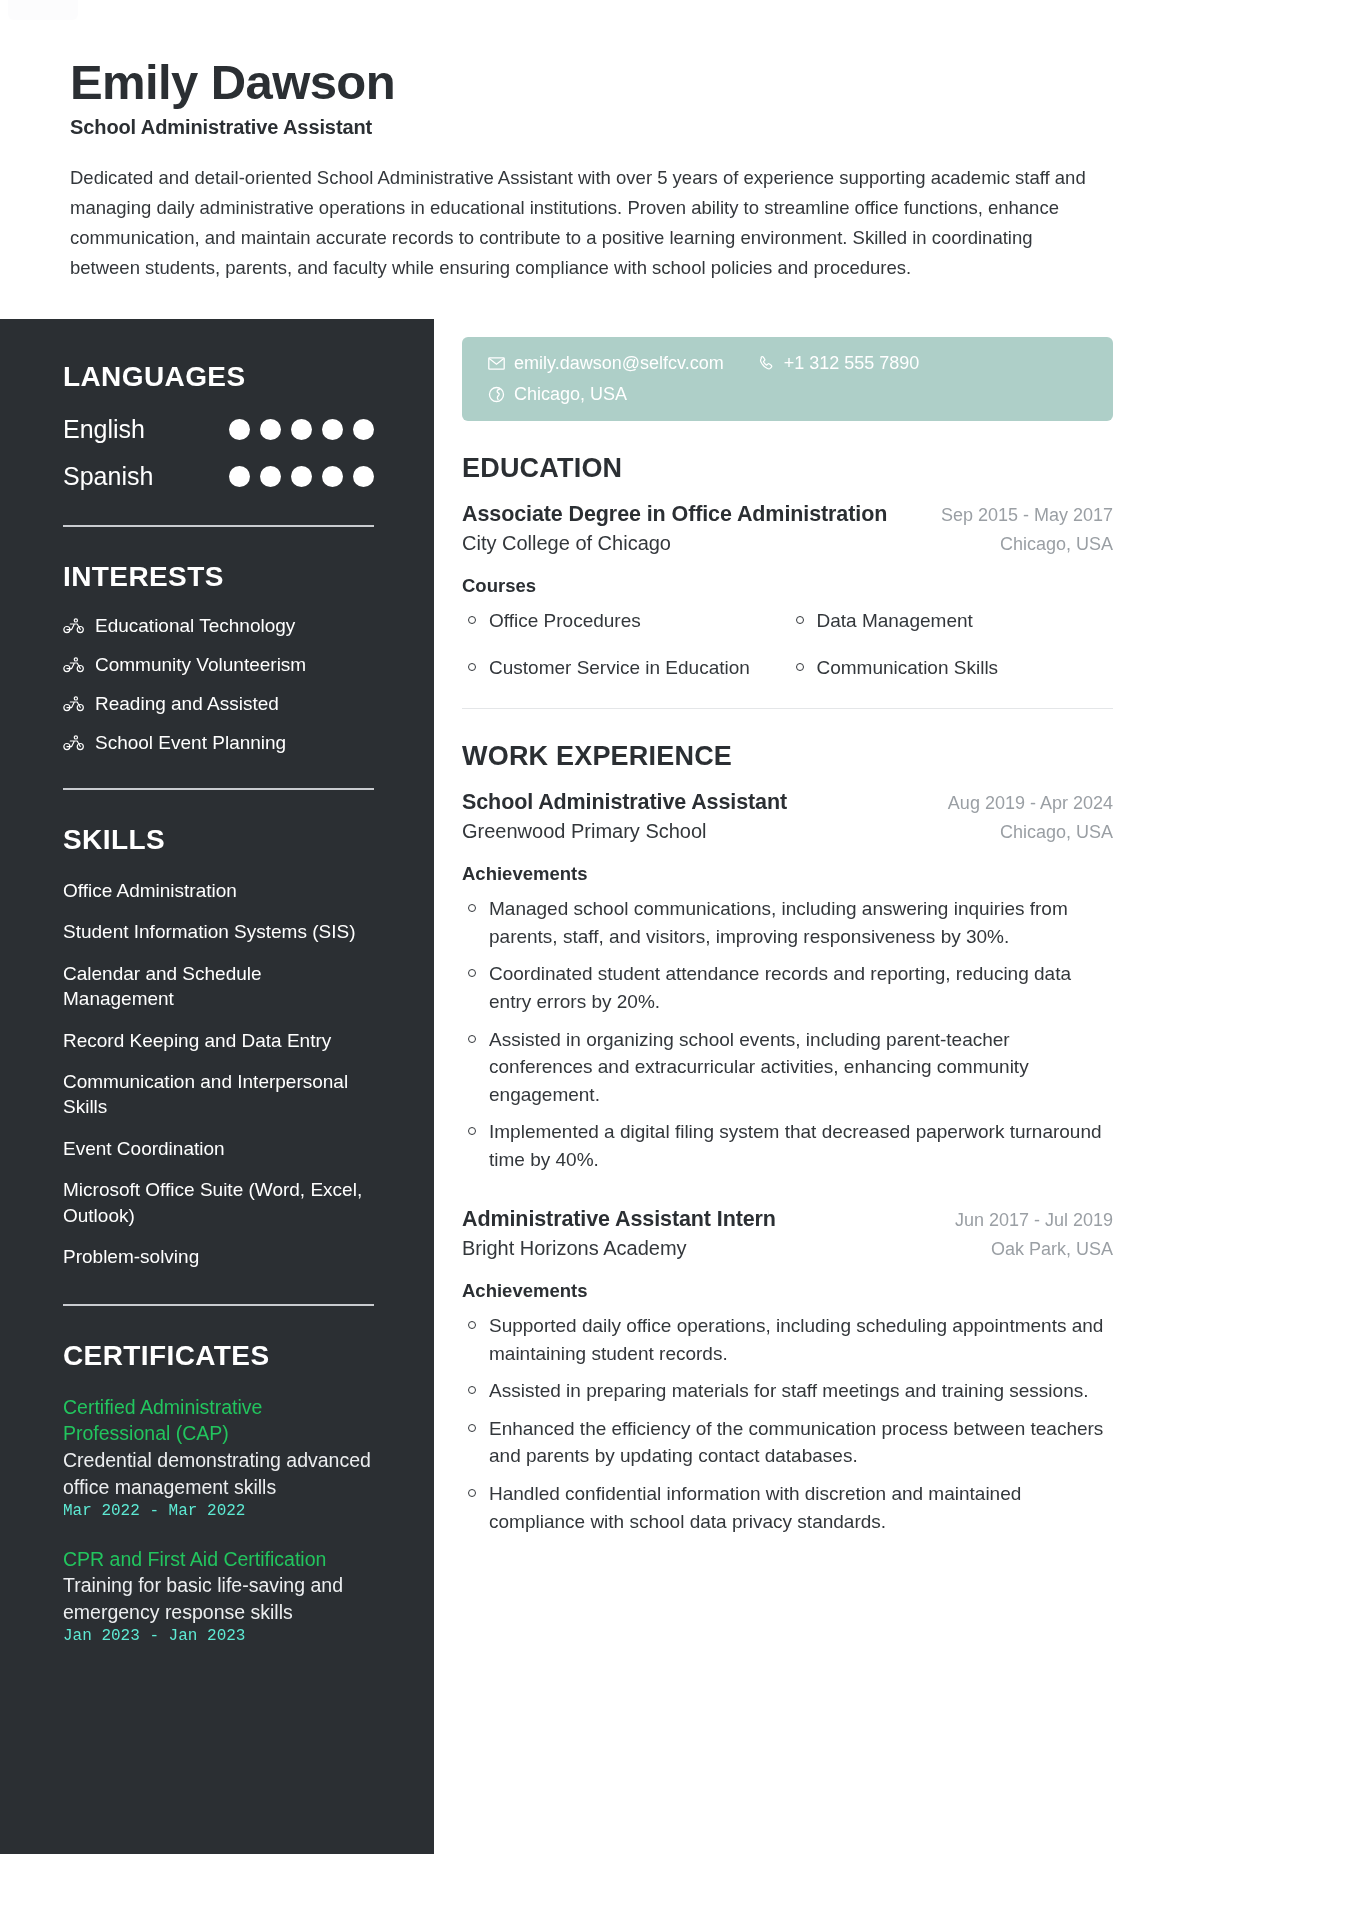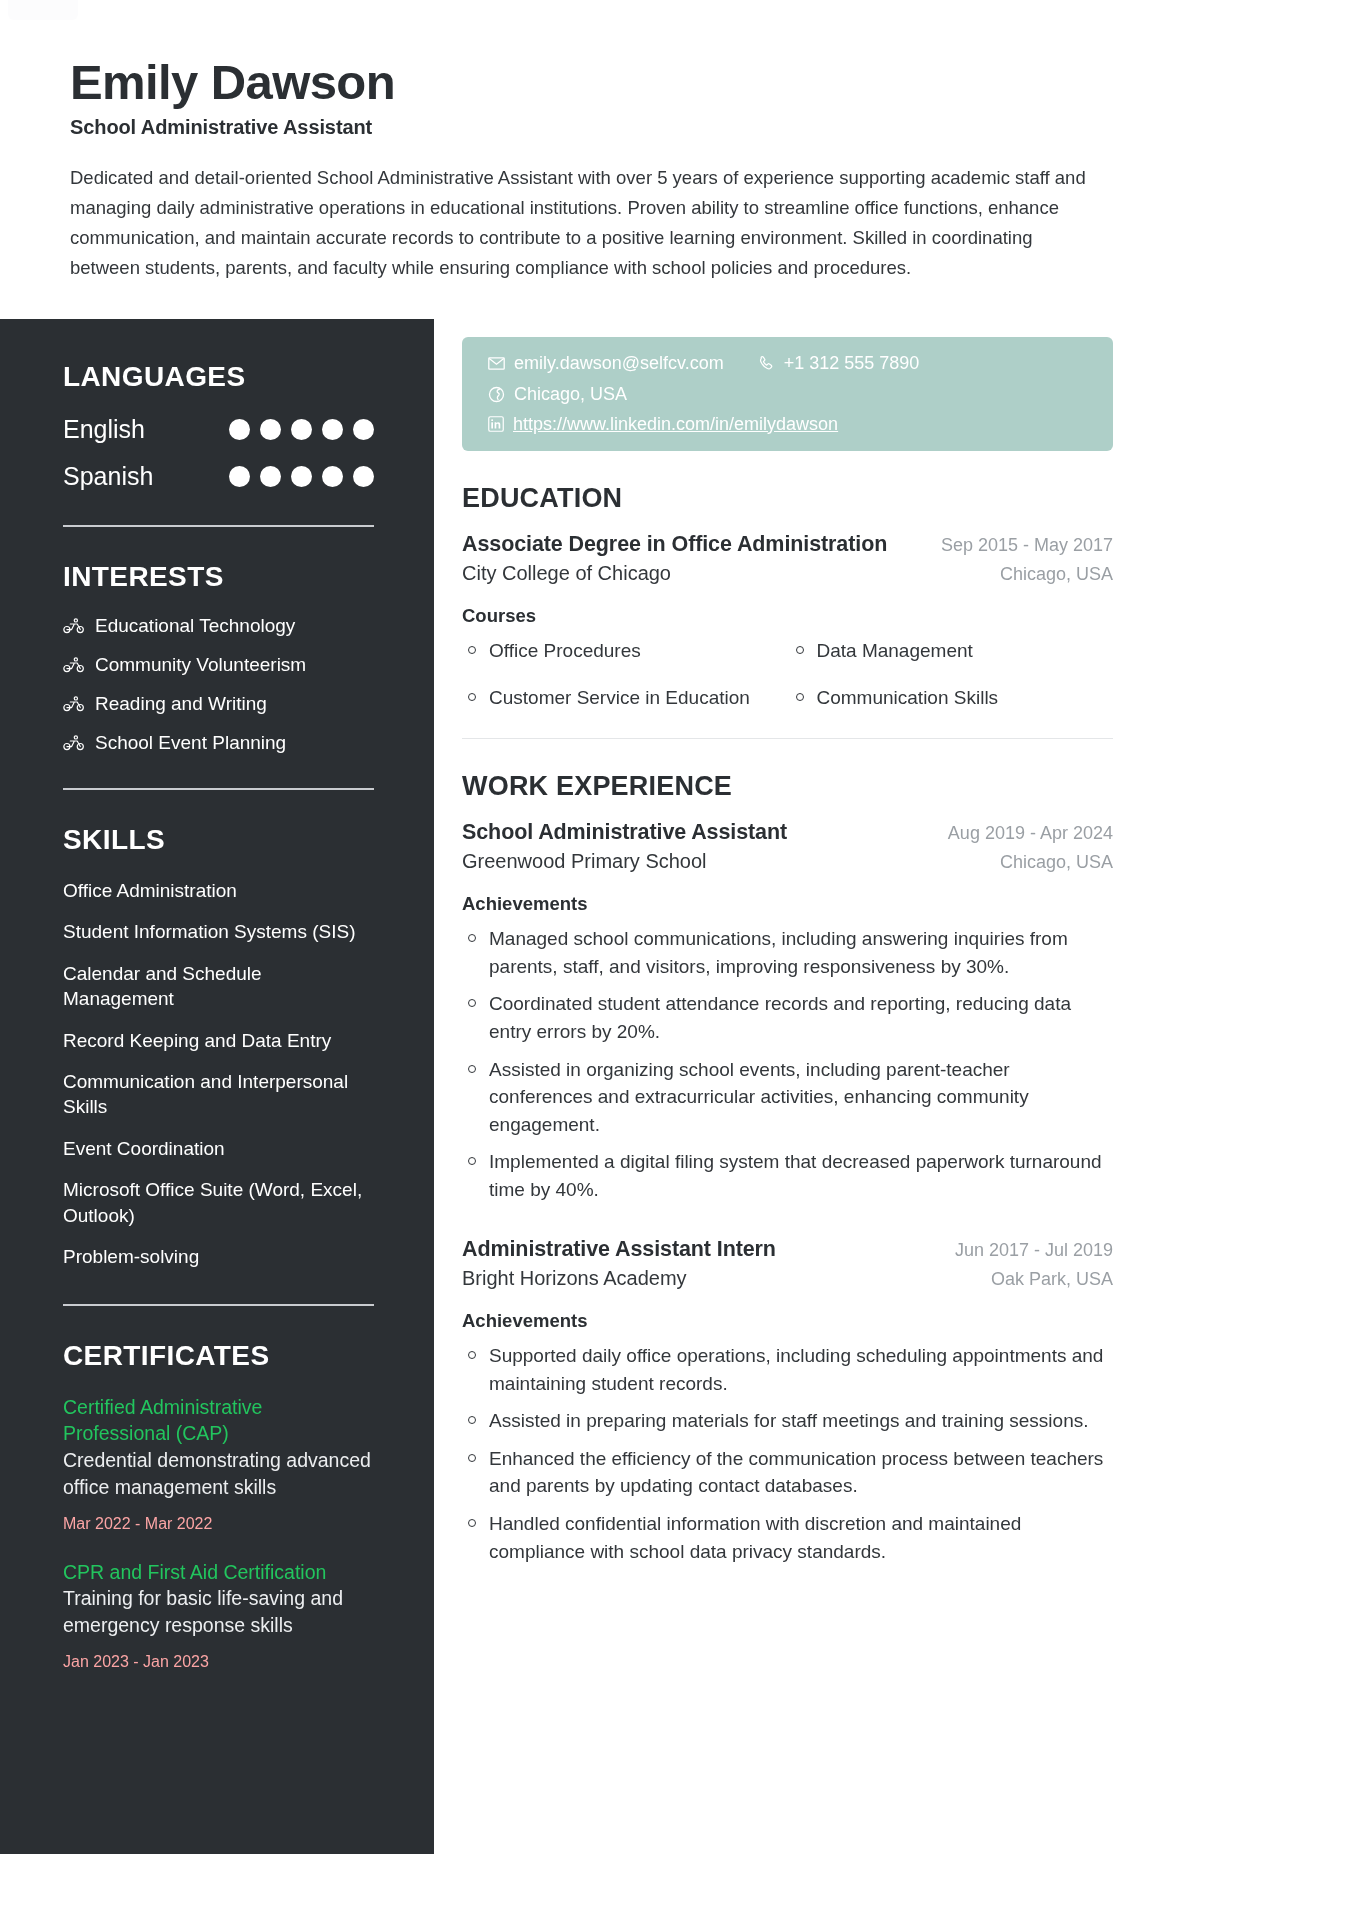--- a/index.html
+++ b/index.html
@@ -119,22 +119,23 @@
     color: #22c55e;
     line-height: 1.37;
   }
   .cert-desc {
     font-size: 19.5px;
     color: #eceef0;
     line-height: 1.37;
   }
   .cert-date {
     font-size: 16px;
-    color: #fca5a5;
-    margin-top: 14px;
+    color: #5eead4;
+    margin-top: 1px;
+    font-family: Liberation Mono, monospace;
   }
 
   
   .main {
     flex: 1 1 auto;
     padding: 18px 62px 40px 28px;
     background: #ffffff;
   }
 
   .contact-bar {
@@ -321,21 +322,21 @@
             </div>
             <div class="interest-row">
               <span>
                 <svg class="bike-icon" viewBox="0 0 26 18" fill="none" aria-hidden="true">
                   <circle cx="4.6" cy="13.2" r="3.6" stroke="#ffffff" stroke-width="1.4"></circle>
                   <circle cx="20.4" cy="13.2" r="3.6" stroke="#ffffff" stroke-width="1.4"></circle>
                   <circle cx="15.2" cy="2.4" r="1.9" stroke="#ffffff" stroke-width="1.4"></circle>
                   <path d="M4.6 13.2 L10.2 13.2 L13.4 6.6 L8.6 6.6 M13.4 6.6 L16.8 6.6 L20.4 13.2" stroke="#ffffff" stroke-width="1.4" stroke-linejoin="round" stroke-linecap="round" fill="none"></path>
                 </svg>
               </span>
-              <span class="interest-label">Reading and Writing</span>
+              <span class="interest-label">Reading and Assisted</span>
             </div>
             <div class="interest-row">
               <span>
                 <svg class="bike-icon" viewBox="0 0 26 18" fill="none" aria-hidden="true">
                   <circle cx="4.6" cy="13.2" r="3.6" stroke="#ffffff" stroke-width="1.4"></circle>
                   <circle cx="20.4" cy="13.2" r="3.6" stroke="#ffffff" stroke-width="1.4"></circle>
                   <circle cx="15.2" cy="2.4" r="1.9" stroke="#ffffff" stroke-width="1.4"></circle>
                   <path d="M4.6 13.2 L10.2 13.2 L13.4 6.6 L8.6 6.6 M13.4 6.6 L16.8 6.6 L20.4 13.2" stroke="#ffffff" stroke-width="1.4" stroke-linejoin="round" stroke-linecap="round" fill="none"></path>
                 </svg>
               </span>
@@ -409,33 +410,20 @@
               <svg width="17" height="17" viewBox="0 0 17 17" fill="none" aria-hidden="true">
                 <circle cx="8.5" cy="8.5" r="7" stroke="#ffffff" stroke-width="1.3"></circle>
                 <path d="M11.6 3.2c-1.6.5-2.6 1.6-2.4 2.6.2 1.1 1.7 1.1 2 2.2.3 1.1-1 1.6-1.6 2.6-.5.9-.3 2 .5 3" stroke="#ffffff" stroke-width="1.3" fill="none" stroke-linecap="round"></path>
               </svg>
             </span>
             <span>Chicago, USA</span>
           </span>
 
         </div>
 
-        <div class="contact-line">
-          <span class="contact-item">
-            <span class="ico">
-              <svg width="16" height="16" viewBox="0 0 16 16" fill="none" aria-hidden="true">
-                <rect x="0.75" y="0.75" width="14.5" height="14.5" rx="1.6" stroke="#ffffff" stroke-width="1.2"></rect>
-                <rect x="3.3" y="6.3" width="1.7" height="6.2" fill="#ffffff"></rect>
-                <rect x="3.2" y="3.3" width="1.9" height="1.8" rx="0.9" fill="#ffffff"></rect>
-                <path d="M6.6 12.5V6.3h1.7v.9c.4-.7 1.1-1 1.9-1 1.3 0 2.1.8 2.1 2.4v3.9h-1.7V9c0-.9-.4-1.3-1.1-1.3-.7 0-1.2.5-1.2 1.4v3.4z" fill="#ffffff"></path>
-              </svg>
-            </span>
-            <span class="contact-link">https://www.linkedin.com/in/emilydawson</span>
-          </span>
-        </div>
       </div>
 
       <section>
         <div class="sec-h">EDUCATION</div>
         <div id="education-entries">
             <div class="entry">
               <div class="entry-top">
                 <div class="entry-title">Associate Degree in Office Administration</div>
                 <div class="entry-date">Sep 2015 - May 2017</div>
               </div>

